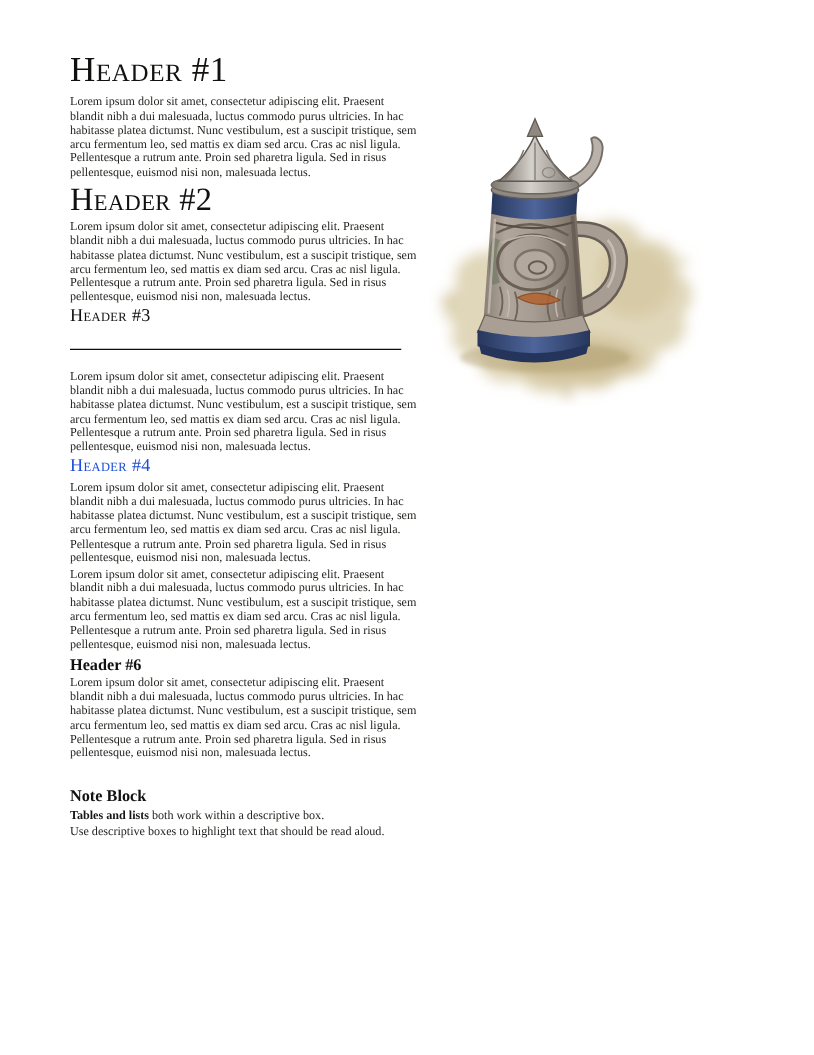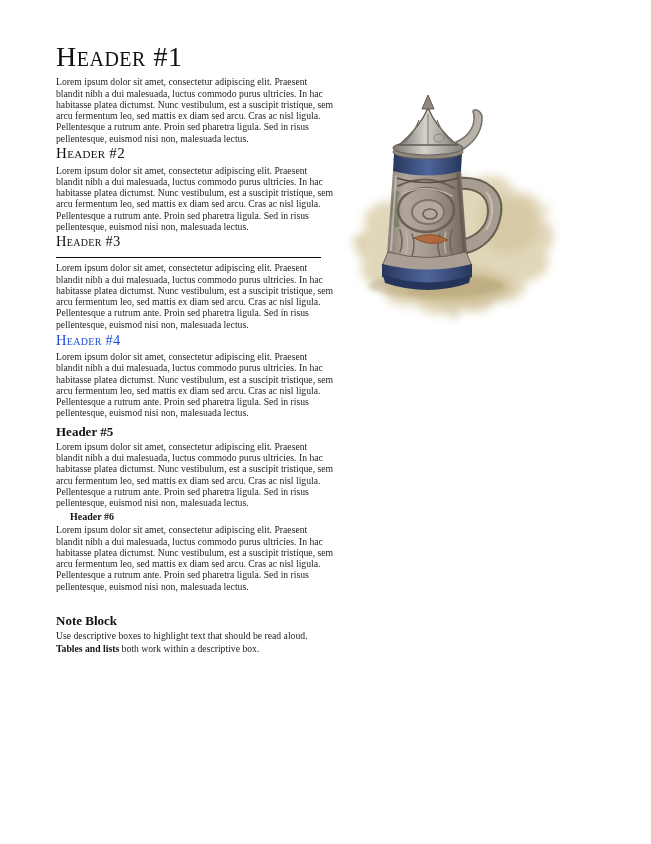--- a/index.html
+++ b/index.html
@@ -21,60 +21,60 @@
   .h1 {
     font-size: 28px;
     font-weight: normal;
     font-variant: small-caps;
     letter-spacing: 0.5px;
     line-height: 1.05;
     margin: 0 0 5px 0;
     color: #121110;
   }
   .h2 {
-    font-size: 15px;
+    font-size: 26px;
     font-weight: normal;
     font-variant: small-caps;
     letter-spacing: 0.3px;
     line-height: 1.05;
     margin: 1px 0 3px 0;
     color: #121110;
   }
   .h3 {
     font-size: 14.5px;
     font-weight: normal;
     font-variant: small-caps;
     letter-spacing: 0.3px;
     line-height: 1.05;
-    margin: 2px 16px 4px 0;
-    padding-bottom: 8px;
+    margin: 2px 16px 16px 0;
+    padding-bottom: 18px;
     border-bottom: 1.6px solid #0c0c0c;
     color: #121110;
   }
   .h4 {
     font-size: 14.5px;
     font-weight: normal;
     font-variant: small-caps;
     letter-spacing: 0.3px;
     line-height: 1.05;
     margin: 3px 0 3px 0;
     color: #1d4ed8;
   }
   .h5 {
     font-size: 13px;
     font-weight: bold;
     line-height: 1.1;
     margin: 6px 0 2px 0;
     color: #121110;
   }
   .h6 {
-    font-size: 10px;
+    font-size: 13px;
     font-weight: bold;
     line-height: 1.1;
-    margin: 3px 0 2px 14px;
+    margin: 3px 0 2px 0;
     color: #121110;
   }
   .h5.tight { margin-top: 22px; }
   p.body {
     font-size: 9.7px;
     line-height: 1.16;
     margin: 0 2px 2px 0;
     text-align: left;
     color: #211f1c;
   }
@@ -101,30 +101,29 @@
 
     <h2 class="h2">Header #2</h2>
     <p class="body">Lorem ipsum dolor sit amet, consectetur adipiscing elit. Praesent blandit nibh a dui malesuada, luctus commodo purus ultricies. In hac habitasse platea dictumst. Nunc vestibulum, est a suscipit tristique, sem arcu fermentum leo, sed mattis ex diam sed arcu. Cras ac nisl ligula. Pellentesque a rutrum ante. Proin sed pharetra ligula. Sed in risus pellentesque, euismod nisi non, malesuada lectus.</p>
 
     <h3 class="h3">Header #3</h3>
     <p class="body">Lorem ipsum dolor sit amet, consectetur adipiscing elit. Praesent blandit nibh a dui malesuada, luctus commodo purus ultricies. In hac habitasse platea dictumst. Nunc vestibulum, est a suscipit tristique, sem arcu fermentum leo, sed mattis ex diam sed arcu. Cras ac nisl ligula. Pellentesque a rutrum ante. Proin sed pharetra ligula. Sed in risus pellentesque, euismod nisi non, malesuada lectus.</p>
 
     <h4 class="h4">Header #4</h4>
     <p class="body">Lorem ipsum dolor sit amet, consectetur adipiscing elit. Praesent blandit nibh a dui malesuada, luctus commodo purus ultricies. In hac habitasse platea dictumst. Nunc vestibulum, est a suscipit tristique, sem arcu fermentum leo, sed mattis ex diam sed arcu. Cras ac nisl ligula. Pellentesque a rutrum ante. Proin sed pharetra ligula. Sed in risus pellentesque, euismod nisi non, malesuada lectus.</p>
 
-    <h5 class="h5">Header #5</h5>
     <p class="body">Lorem ipsum dolor sit amet, consectetur adipiscing elit. Praesent blandit nibh a dui malesuada, luctus commodo purus ultricies. In hac habitasse platea dictumst. Nunc vestibulum, est a suscipit tristique, sem arcu fermentum leo, sed mattis ex diam sed arcu. Cras ac nisl ligula. Pellentesque a rutrum ante. Proin sed pharetra ligula. Sed in risus pellentesque, euismod nisi non, malesuada lectus.</p>
 
     <h6 class="h6">Header #6</h6>
     <p class="body">Lorem ipsum dolor sit amet, consectetur adipiscing elit. Praesent blandit nibh a dui malesuada, luctus commodo purus ultricies. In hac habitasse platea dictumst. Nunc vestibulum, est a suscipit tristique, sem arcu fermentum leo, sed mattis ex diam sed arcu. Cras ac nisl ligula. Pellentesque a rutrum ante. Proin sed pharetra ligula. Sed in risus pellentesque, euismod nisi non, malesuada lectus.</p>
 
     <h5 class="h5 tight">Note Block</h5>
 
+    <p class="body"><strong>Tables and lists</strong><span> both work within a descriptive box.</span></p>
     <p class="body">Use descriptive boxes to highlight text that should be read aloud.</p>
-    <p class="body"><strong>Tables and lists</strong><span> both work within a descriptive box.</span></p>
 
   </div>
 
   <figure class="illustration">
     <svg viewBox="0 0 232 235" xmlns="http://www.w3.org/2000/svg" role="img">
       <defs>
         <filter id="blur5" x="-40%" y="-40%" width="180%" height="180%">
             <feGaussianBlur stdDeviation="5"></feGaussianBlur>
           </filter>
         <filter id="blur2" x="-40%" y="-40%" width="180%" height="180%">

